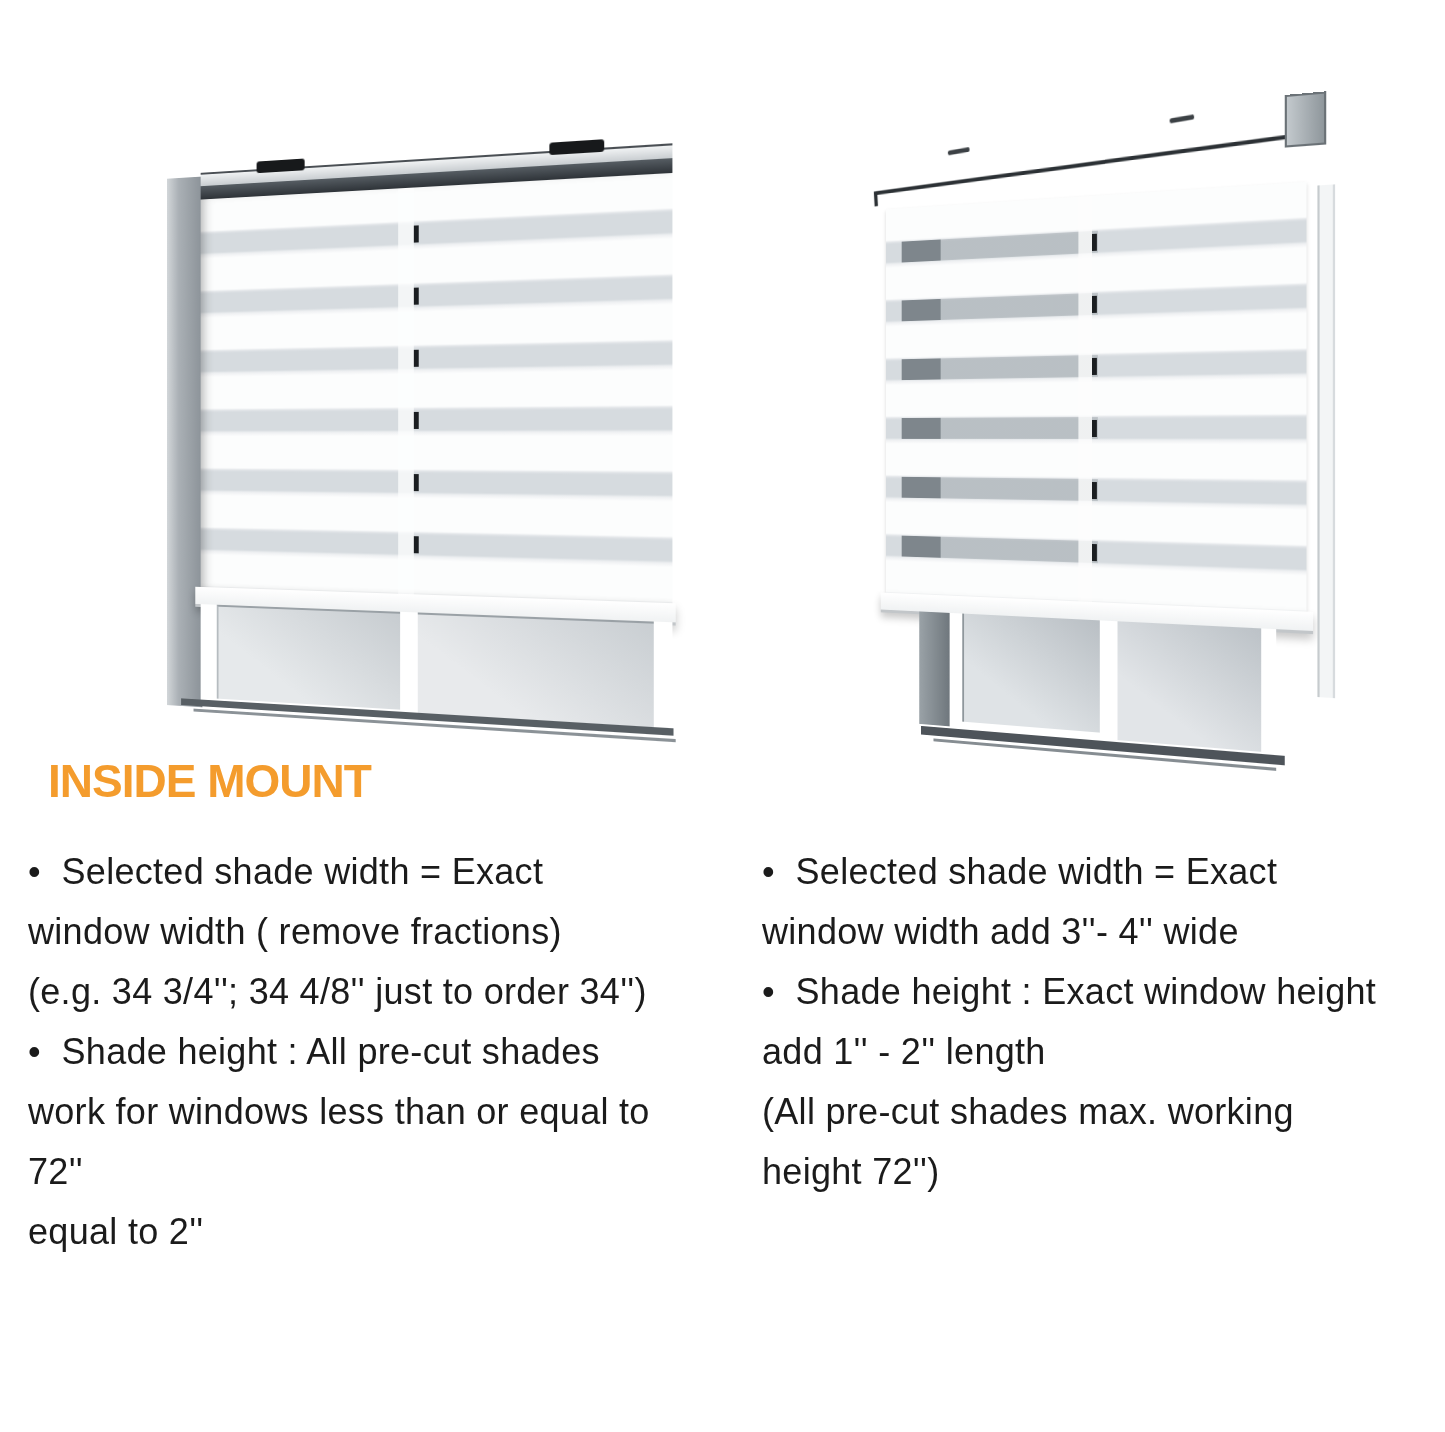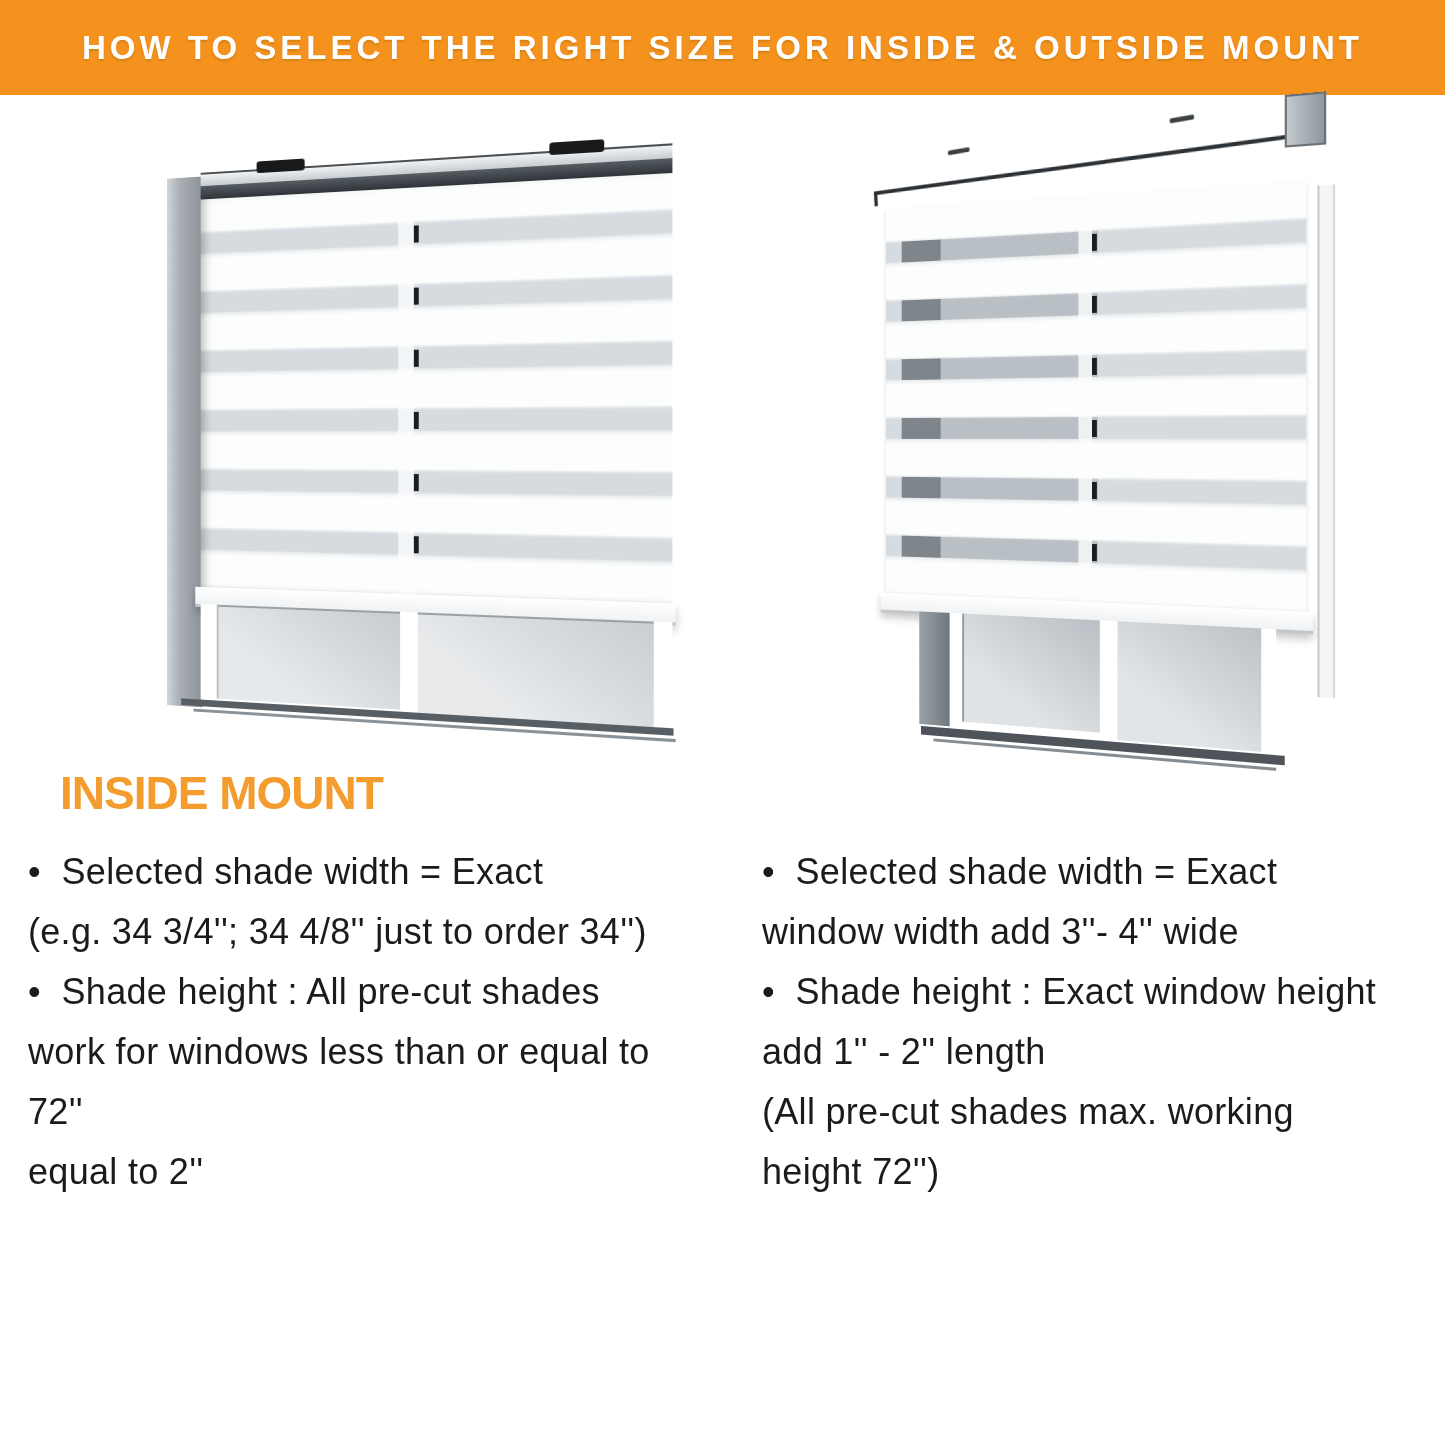--- a/index.html
+++ b/index.html
@@ -87,43 +87,40 @@
            background:linear-gradient(90deg,#9aa2a7,#6f777d);}
   .rt-window-base{left:88px;top:508px;width:332px;height:118px;background:#ffffff;}
   .rt-pane-left{left:102px;top:508px;width:144px;height:112px;
            background:linear-gradient(215deg,#b9bfc4,#dfe3e6 70%);border-left:2px solid #8f979c;}
   .rt-pane-right{left:266px;top:508px;width:140px;height:118px;
            background:linear-gradient(215deg,#bcc2c7,#e2e5e8 70%);}
   .rt-sill{left:56px;top:628px;width:372px;height:9px;background:#4e545a;}
   .rt-sill2{left:70px;top:640px;width:350px;height:3px;background:#868d92;}
 
   
-  .heading{position:absolute;margin:16px;font-size:46px;font-weight:bold;color:#F49C2D;
+  .heading{position:absolute;margin:4px;font-size:46px;font-weight:bold;color:#F49C2D;
            letter-spacing:-1px;white-space:nowrap;}
   .heading-inside{left:44px;top:750px;}
   .heading-outside{left:784px;top:750px;}
 
   
   .textcol{position:absolute;width:690px;color:#1b1b1b;font-size:36px;}
   .col-inside{left:28px;top:842px;}
   .col-outside{left:762px;top:842px;}
   .tline{height:60px;line-height:60px;white-space:pre;letter-spacing:0.3px;}
 
   
   .footer-note{position:absolute;left:0;top:1392px;width:1445px;text-align:center;
            color:#111111;font-size:34px;letter-spacing:0.3px;}
 </style>
 </head>
 <body>
 
 <div class="page">
 
-  <header class="banner">
-    <span>HOW TO SELECT THE RIGHT SIZE FOR INSIDE &amp; OUTSIDE MOUNT</span>
-  </header>
 
   <div class="illus illus-left">
     <div class="scene">
       <div class="lf-jamb"></div>
       <div class="lf-top-cover"></div>
       <div class="lf-clip1"></div>
       <div class="lf-clip2"></div>
       <div class="lf-headrail"></div>
       <div class="lf-shade zebra"></div>
       <div class="lf-center-col"></div>
@@ -156,20 +153,21 @@
       <div class="rt-pane-right"></div>
       <div class="rt-sill"></div>
       <div class="rt-sill2"></div>
     </div>
   </div>
 
   <h2 class="heading heading-inside">INSIDE MOUNT</h2>
 
   <div class="textcol col-inside">
     <div class="tline">•  Selected shade width = Exact</div>
+    <div class="tline">window width ( remove fractions)</div>
     <div class="tline">(e.g. 34 3/4''; 34 4/8'' just to order 34'')</div>
     <div class="tline">•  Shade height : All pre-cut shades</div>
     <div class="tline">work for windows less than or equal to</div>
     <div class="tline">72''</div>
     <div class="tline">equal to 2''</div>
   </div>
 
   <div class="textcol col-outside">
     <div class="tline">•  Selected shade width = Exact</div>
     <div class="tline">window width add 3''- 4'' wide</div>

